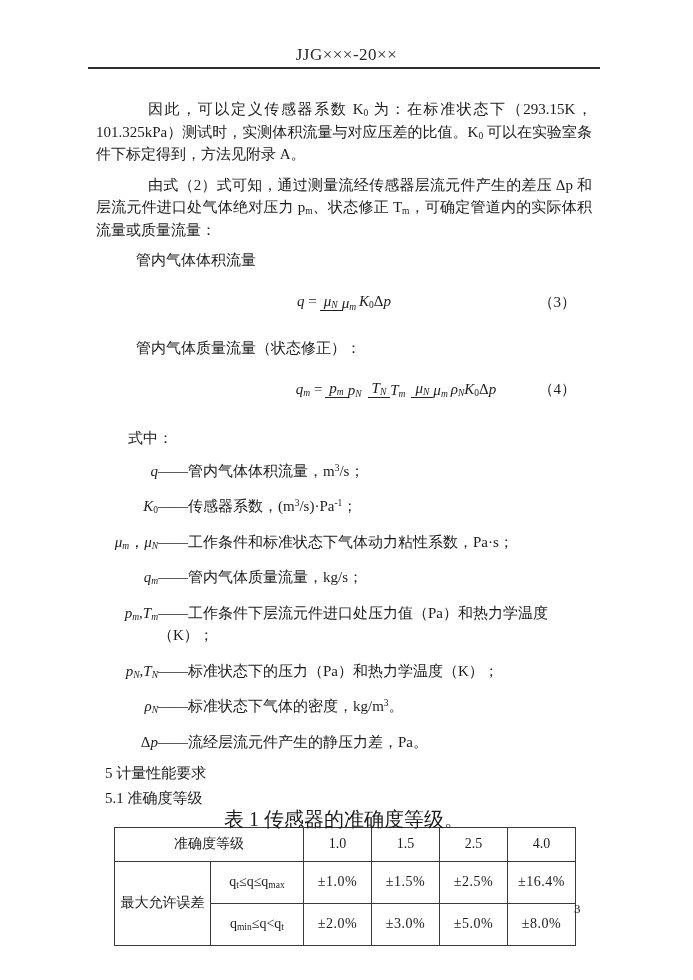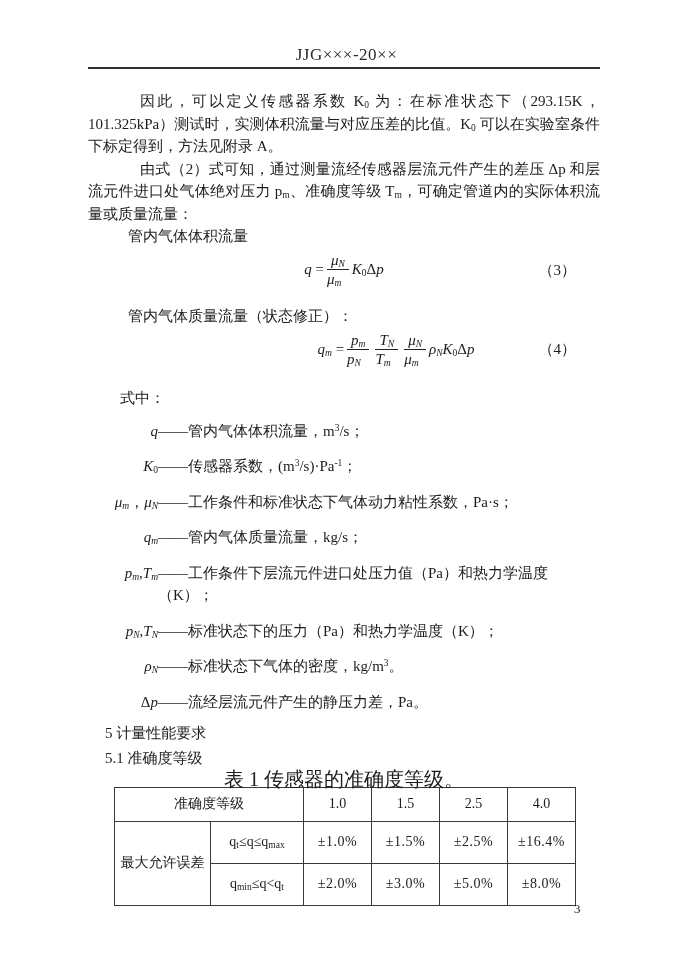--- a/index.html
+++ b/index.html
@@ -7,35 +7,35 @@
     position:relative; width:693px; height:980px; background:#ffffff;
     color:#1c1c1c; font-family:"Liberation Serif","DejaVu Serif",serif;
     overflow:hidden;
   }
   .header { position:absolute; top:45px; left:0; width:693px; text-align:center;
             font-size:17px; color:#2a2a2a; letter-spacing:0.5px; }
   .header-rule { position:absolute; top:67px; left:88px; width:512px;
                  border-top:2px solid #2f2f2f; }
   .content { position:absolute; left:88px; top:90px; width:512px;
              font-size:15px; line-height:22.5px; }
-  .para { margin:0; text-align:justify; }
+  .para { margin:8px; text-align:justify; }
   .indent { text-indent:52px; }
   .lead   { text-indent:40px; }
   .where  { text-indent:32px; }
   sub { font-size:9.5px; line-height:0; vertical-align:-0.25em; }
   sup { font-size:9.5px; line-height:0; vertical-align:0.5em; }
   .it { font-style:italic; }
   
   .equation { position:relative; height:44px; display:flex;
               align-items:center; justify-content:center; font-size:15px; }
   .eq3 { margin-bottom:13px; }
   .eq4 { margin-bottom:16px; }
   .eq-body { display:inline-flex; align-items:center; }
   .eq4 .eq-body { position:relative; left:52px; }
-  .frac { display:inline-flex; flex-direction:column; align-items:flex-start;
+  .frac { display:inline-flex; flex-direction:row; align-items:flex-end;
           margin:0 3px; }
   .frac .num { border-bottom:1px solid #222; padding:0 4px 1px 4px; line-height:16px; }
   .frac .den { padding-top:1px; line-height:16px; }
   .eq-no { position:absolute; right:24px; top:50%; transform:translateY(-50%); }
   
   .definitions { margin-top:10px; }
   .def-line { display:flex; }
   .def-line + .def-line { margin-top:13px; }
   .def-sym { width:70px; text-align:right; white-space:nowrap; }
   .def-desc { flex:1; }
@@ -63,21 +63,21 @@
 
   <div class="header">
     <span>JJG×××-20××</span>
   </div>
   <div class="header-rule"></div>
 
   <div class="content">
 
     <p class="para indent"><span>因此，可以定义传感器系数 K</span><sub>0</sub><span> 为：在标准状态下（293.15K，101.325kPa）测试时，实测体积流量与对应压差的比值。K</span><sub>0</sub><span> 可以在实验室条件下标定得到，方法见附录 A。</span></p>
 
-    <p class="para indent"><span>由式（2）式可知，通过测量流经传感器层流元件产生的差压 Δp 和层流元件进口处气体绝对压力 p</span><sub>m</sub><span>、准确度等级 T</span><sub>m</sub><span>，可确定管道内的实际体积流量或质量流量：</span></p>
+    <p class="para indent"><span>由式（2）式可知，通过测量流经传感器层流元件产生的差压 Δp 和层流元件进口处气体绝对压力 p</span><sub>m</sub><span>、状态修正 T</span><sub>m</sub><span>，可确定管道内的实际体积流量或质量流量：</span></p>
 
     <p class="para lead"><span>管内气体体积流量</span></p>
 
     <div class="equation eq3">
       <span class="eq-body">
         <span><span class="it">q</span><span> = </span></span>
         <span class="frac">
           <span class="num"><span class="it">μ</span><sub class="it">N</sub></span>
           <span class="den"><span class="it">μ</span><sub class="it">m</sub></span>
         </span>

